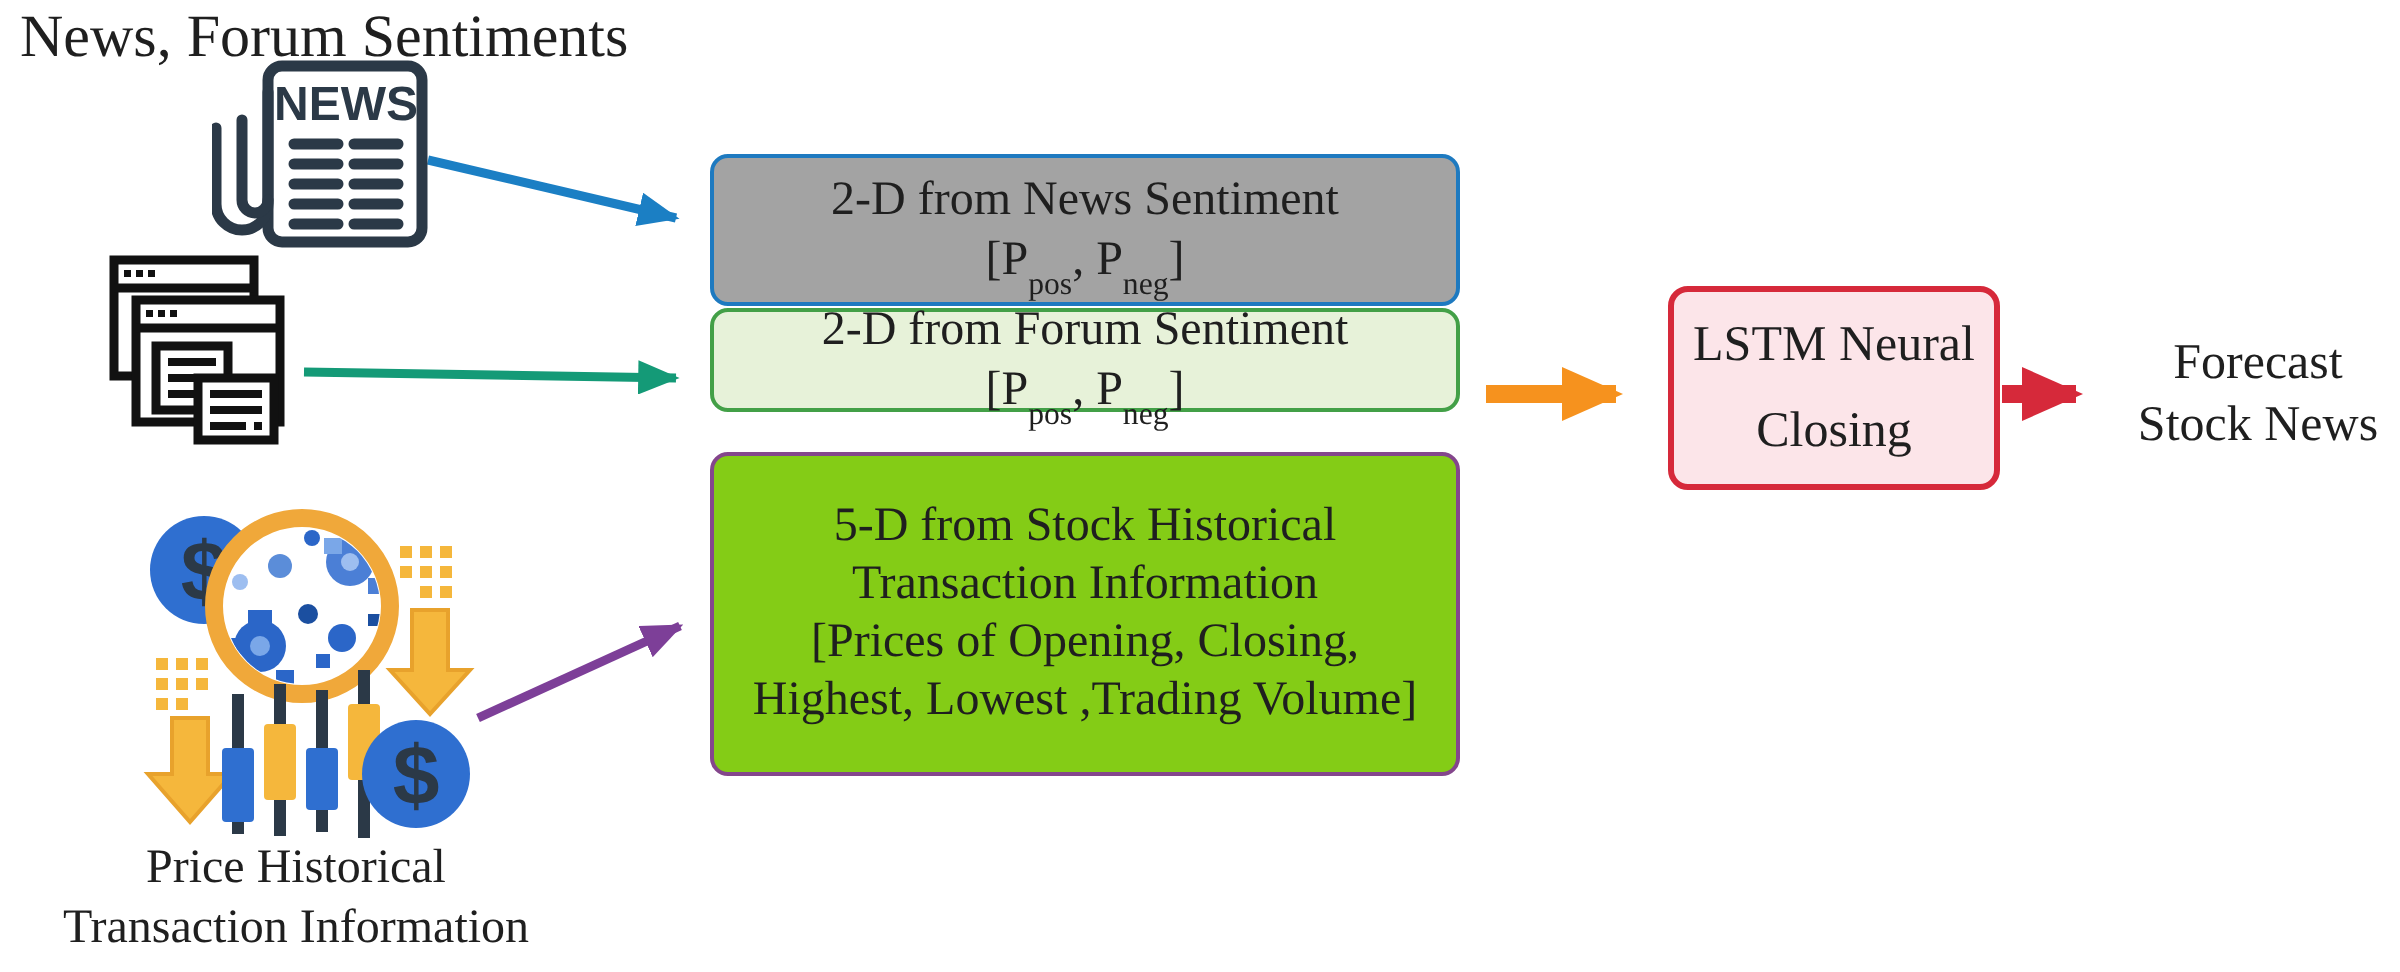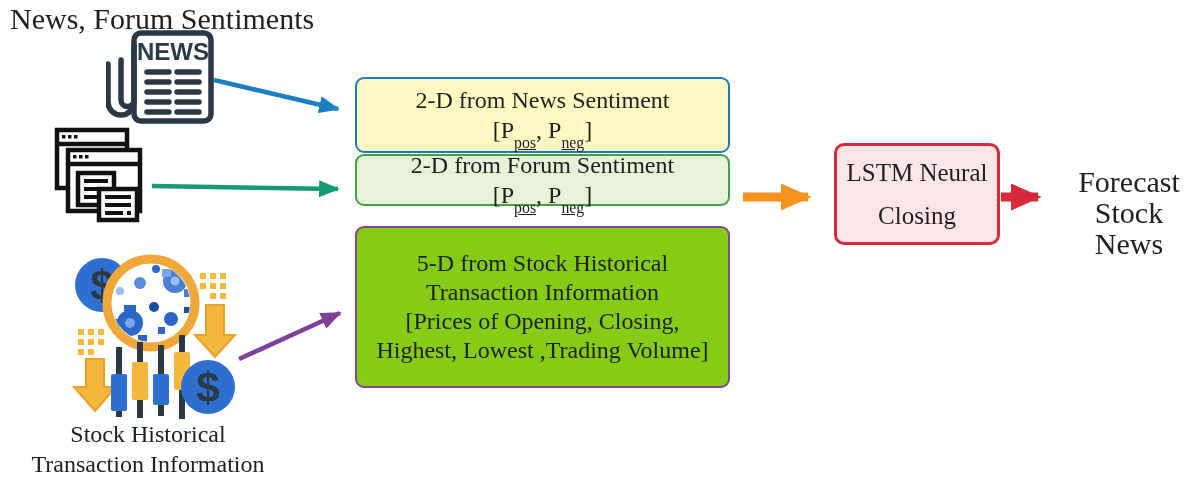--- a/index.html
+++ b/index.html
@@ -14,39 +14,39 @@
   #browser-icon { left:54px;  top:127px; width:100px; height:96px; }
   #stock-icon   { left:58px;  top:247px; width:184px; height:182px; }
 
   .arrows { position:absolute; left:0; top:0; width:1200px; height:486px; pointer-events:none; }
 
   .feature-box {
     position:absolute; left:355px; width:375px; box-sizing:border-box; border-radius:9px;
     display:flex; flex-direction:column; justify-content:center; align-items:center;
     text-align:center; font-size:24px; line-height:30px;
   }
-  #box-news  { top:77px;  height:76px;  background:#fef9c3; border:2.5px solid #1e7ac0; }
+  #box-news  { top:77px;  height:76px;  background:#a3a3a3; border:2.5px solid #1e7ac0; }
   #box-forum { top:154px; height:52px;  background:#e7f2d9; border:2.5px solid #43a047; }
   #box-stock { top:226px; height:162px; background:#84cc16; border:2.5px solid #84468c; line-height:29px; }
 
   .model-box {
     position:absolute; left:834px; top:143px; width:166px; height:102px; box-sizing:border-box;
     background:#fce5e9; border:3px solid #d6293a; border-radius:10px;
     display:flex; flex-direction:column; justify-content:center; align-items:center;
     text-align:center; font-size:25px; line-height:31px;gap:12px;
   }
   .output-label {
     position:absolute; left:1058px; top:166px; width:142px;
-    text-align:center; font-size:30px; line-height:31px;
+    text-align:center; font-size:25px; line-height:31px;
   }
   .source-label {
     position:absolute; left:0; top:419px; width:296px;
     text-align:center; font-size:24px; line-height:30px;
   }
-  sub.vec { font-size:66%; position:relative; top:0.28em; line-height:0;text-decoration:underline; }
+  sub.vec { font-size:66%; position:relative; top:0.28em; line-height:0; }
 </style>
 </head>
 <body>
 
 <div class="canvas">
 
   <div class="title">News, Forum Sentiments</div>
 
   <svg class="arrows" viewBox="0 0 1200 486">
     <defs>
@@ -208,17 +208,17 @@
     <div>LSTM Neural</div>
     <div>Closing</div>
   </div>
 
   <div class="output-label">
     <div>Forecast</div>
     <div>Stock News</div>
   </div>
 
   <div class="source-label">
-    <div>Stock Historical</div>
+    <div>Price Historical</div>
     <div>Transaction Information</div>
   </div>
 
 </div>
 
 </body></html>

